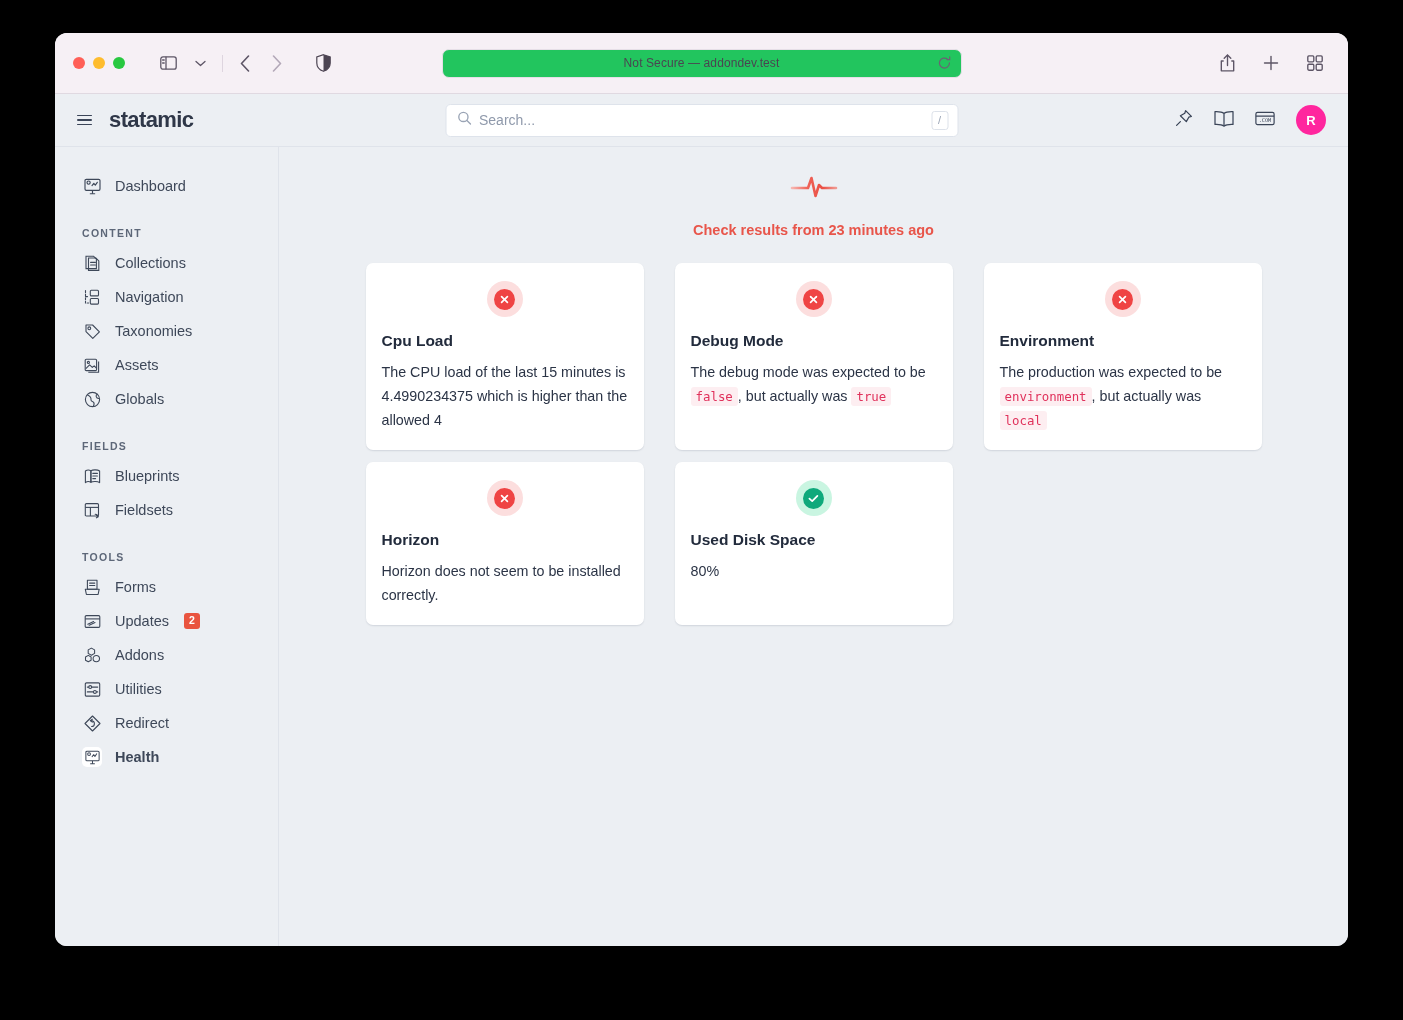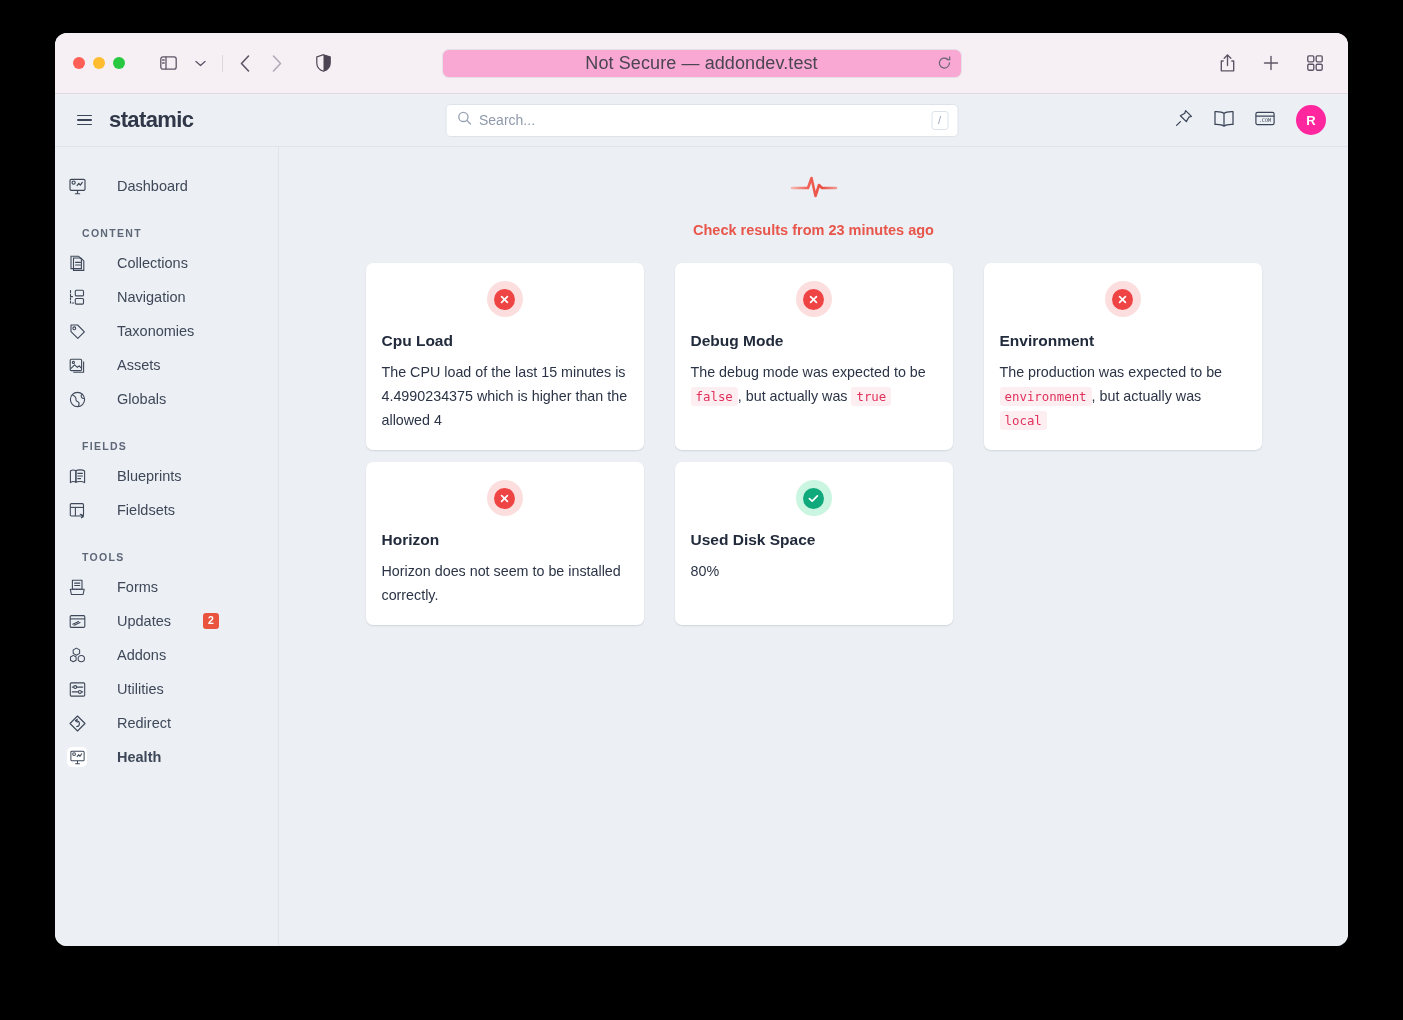--- a/index.html
+++ b/index.html
@@ -51,27 +51,27 @@
   .chrome-sep { width: 1px; height: 17px; background: #ded5df; margin: 0 5px; }
 
   .shield { margin-left: 24px; color: #4c4452; display:flex; align-items:center; }
 
   .urlbar {
     position: absolute;
     left: 50%;
     transform: translateX(-50%);
     width: 520px;
     height: 29px;
-    background: #f9a8d4;
+    background: #22c55e;
     border: 1px solid #e6dfe7;
     border-radius: 7px;
     display: flex;
     align-items: center;
     justify-content: center;
-    font-size: 18px;
+    font-size: 12px;
     color: #4a4551;
     letter-spacing: .1px;
   }
   .urlbar .reload {
     position: absolute; right: 10px; top: 50%;
     transform: translateY(-50%);
     color: #6b6273;
     display: flex;
   }
 
@@ -163,24 +163,24 @@
     width: 224px;
     flex: none;
     background: #eceff3;
     border-right: 1px solid #dfe3ea;
     padding: 22px 0 0 0;
   }
   .nav-item {
     display: flex;
     align-items: center;
     height: 34px;
-    padding-left: 12px;
+    padding-left: 27px;
     color: #3e4859;
     font-size: 14.5px;
-    gap: 30px;
+    gap: 13px;
     cursor: pointer;
     position: relative;
   }
   .nav-item .ico {
     width: 20px; height: 20px;
     display: flex; align-items: center; justify-content: center;
     flex: none;
     color: #3e4859;
   }
   .nav-item.active { font-weight: 700; }

